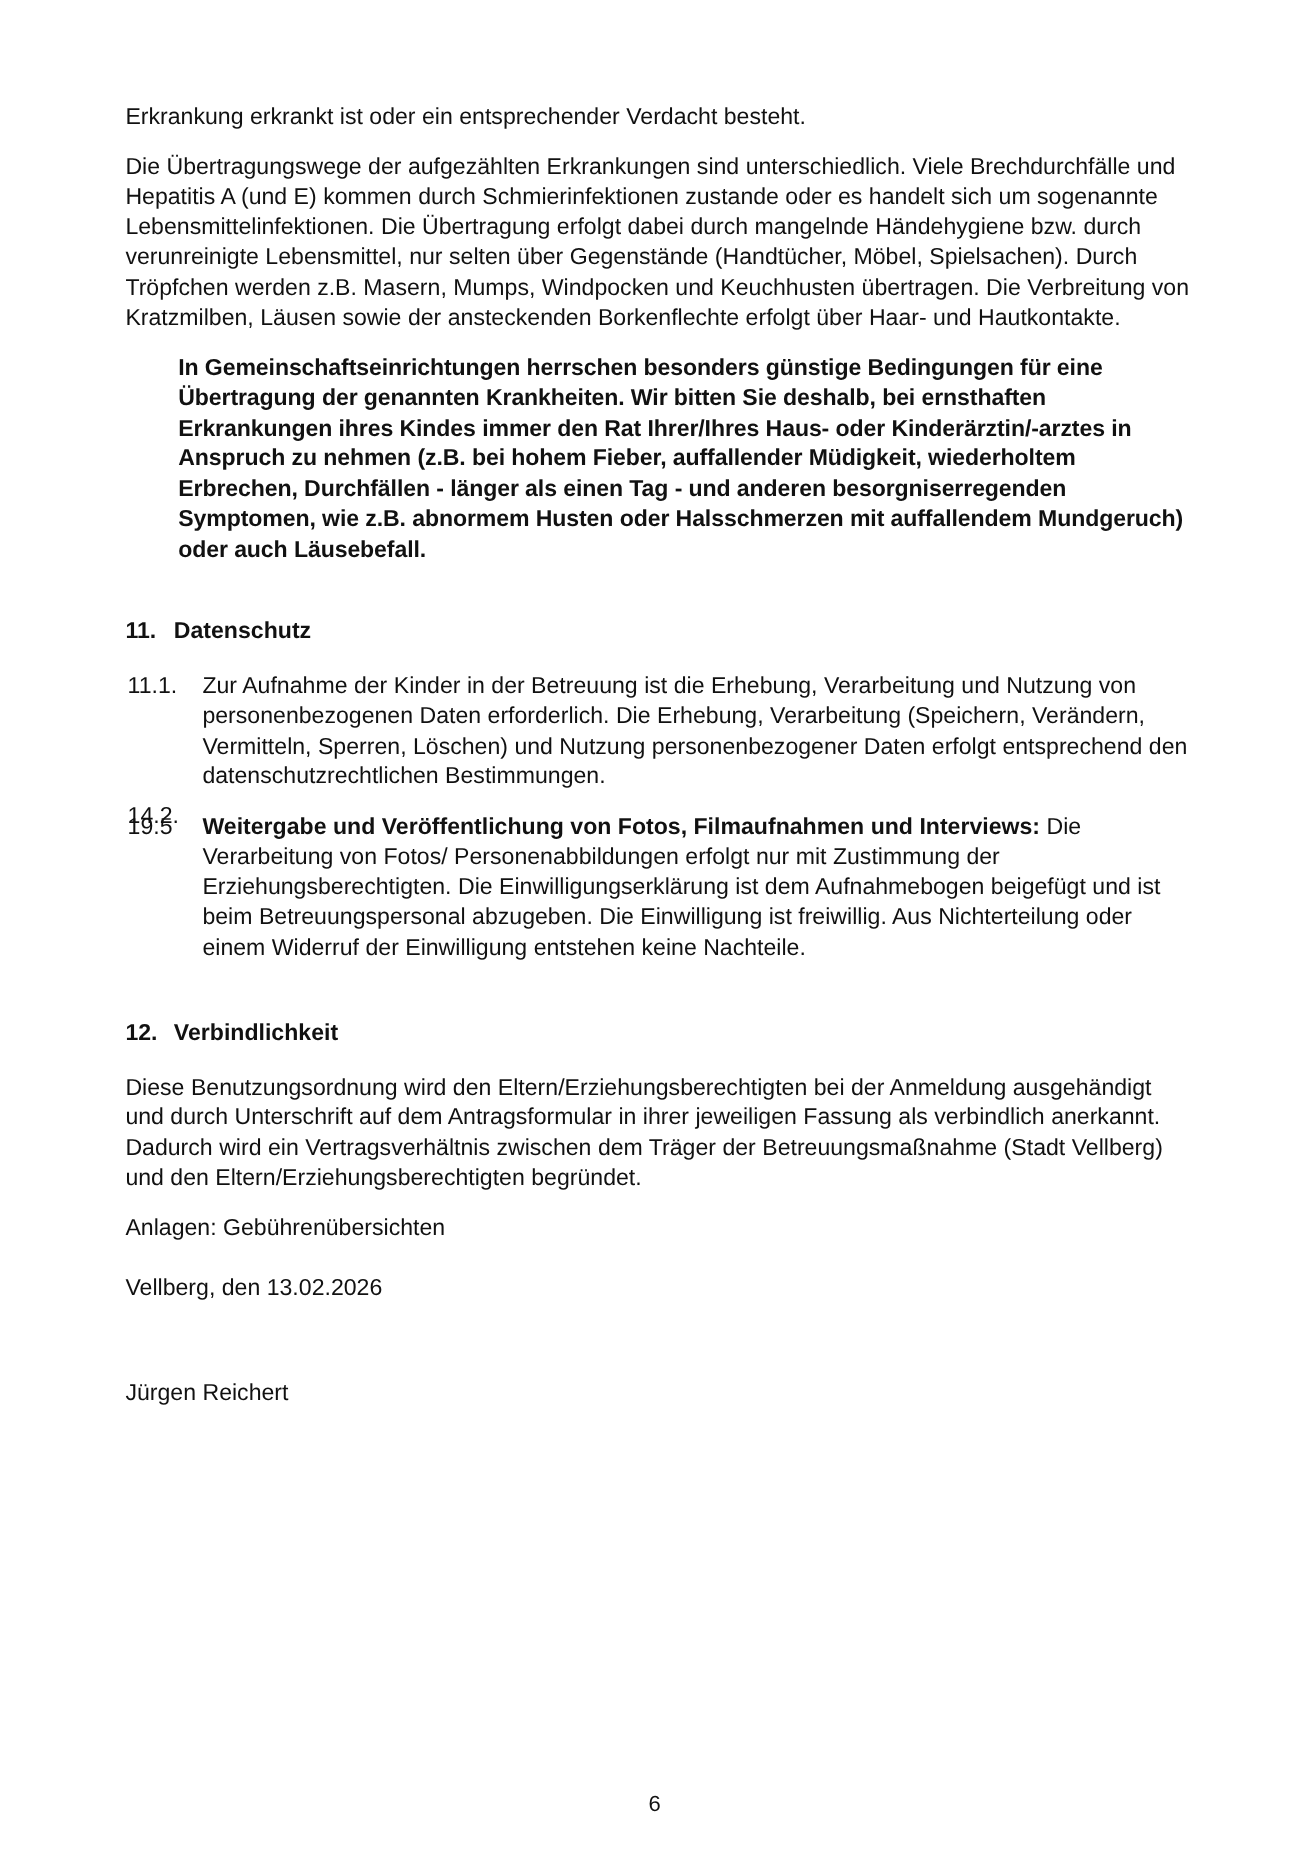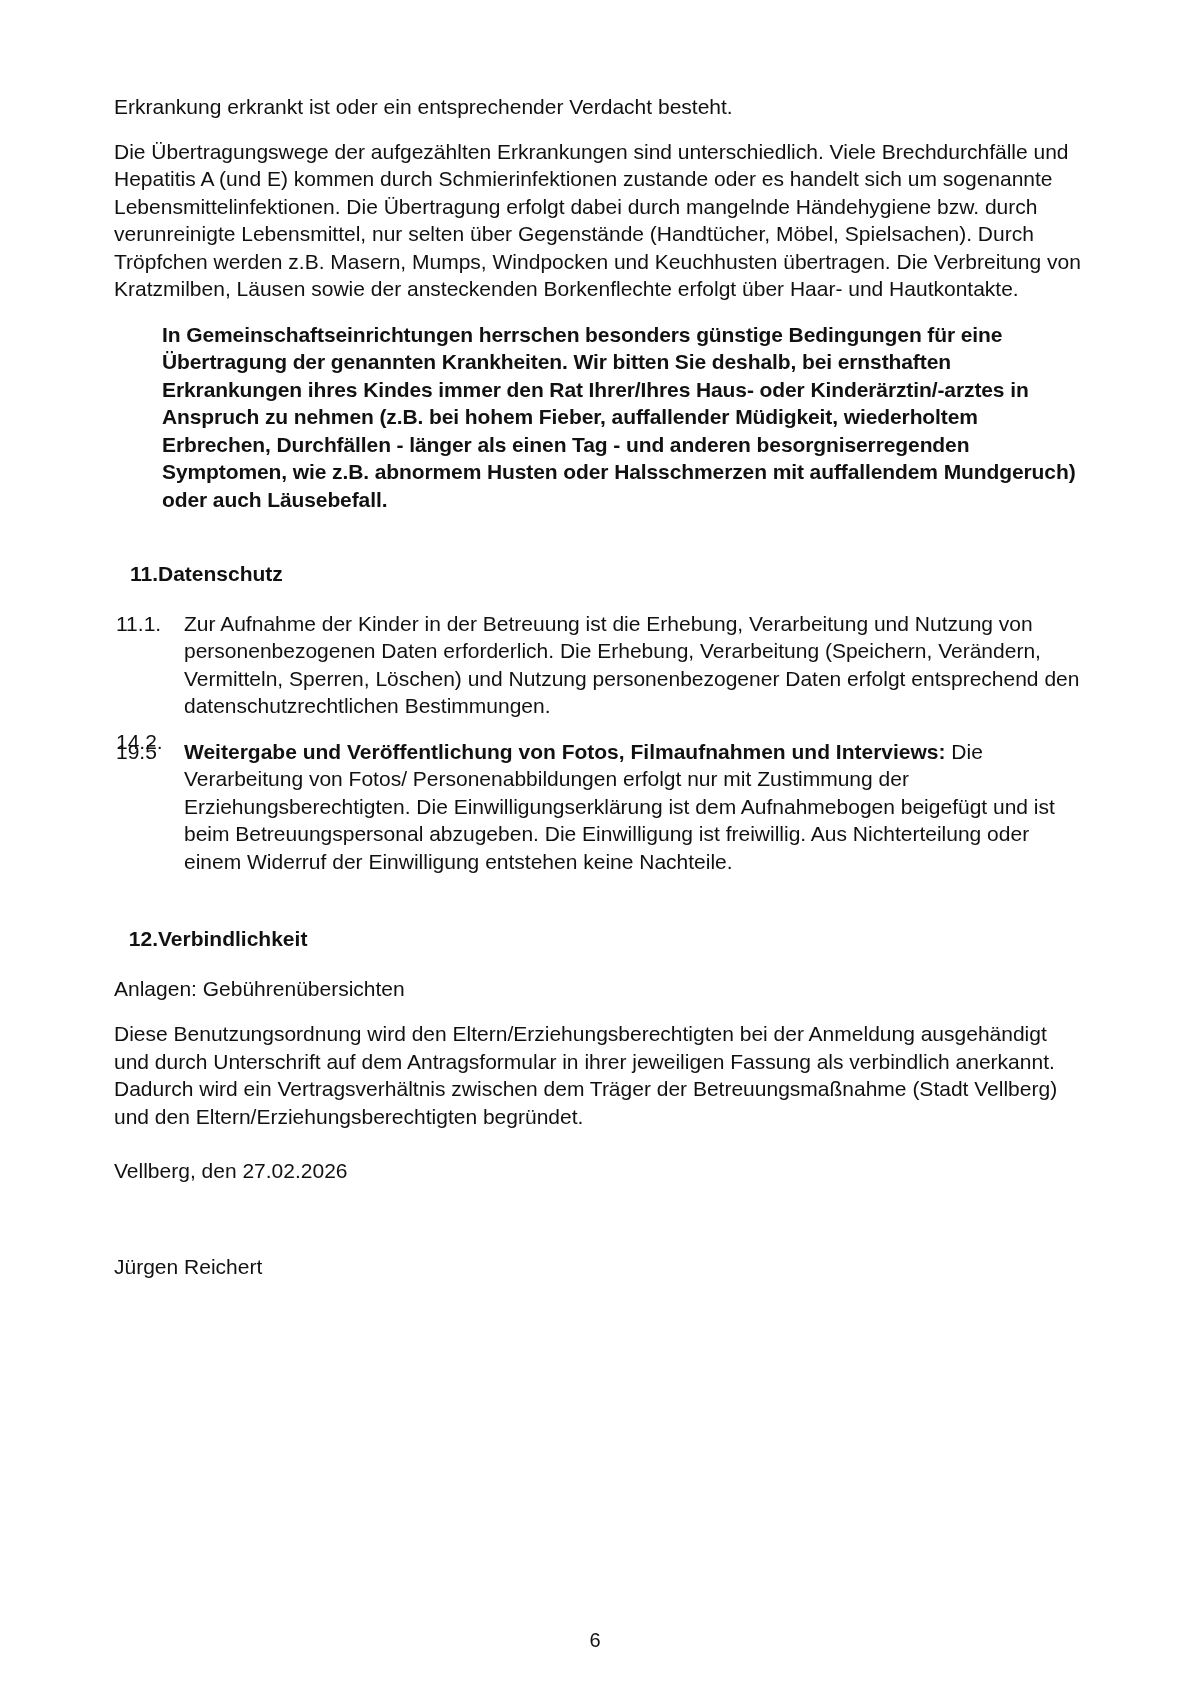--- a/index.html
+++ b/index.html
@@ -25,21 +25,21 @@
     }
     p { margin: 0; }
     .p-first { margin-bottom: 17px; }
     .p-block { margin-bottom: 18px; }
     .bold { font-weight: bold; }
     .heading {
       font-weight: bold;
       margin-top: 47px;
       margin-bottom: 22px;
     }
-    .heading .num { display: inline-block; width: 44px; text-align: right; }
+    .heading .num { display: inline-block; width: 44px; }
     .item {
       position: relative;
       padding-left: 70px;
       margin-bottom: 8px;
     }
     .item .num {
       position: absolute;
       left: 2px;
       top: 0;
     }
@@ -84,23 +84,23 @@
 
   <div class="item i3">
     <span class="num">19.5</span>
     <span class="bold">Weitergabe und Veröffentlichung von Fotos, Filmaufnahmen und Interviews:</span><span> Die Verarbeitung von Fotos/ Personenabbildungen erfolgt nur mit Zustimmung der Erziehungsberechtigten. Die Einwilligungserklärung ist dem Aufnahmebogen beigefügt und ist beim Betreuungspersonal abzugeben. Die Einwilligung ist freiwillig. Aus Nichterteilung oder einem Widerruf der Einwilligung entstehen keine Nachteile.</span>
   </div>
 
   <div class="heading h12">
     <span class="num">12.</span><span>Verbindlichkeit</span>
   </div>
 
+  <p class="p-block">Diese Benutzungsordnung wird den Eltern/Erziehungsberechtigten bei der Anmeldung ausgehändigt und durch Unterschrift auf dem Antragsformular in ihrer jeweiligen Fassung als verbindlich anerkannt. Dadurch wird ein Vertragsverhältnis zwischen dem Träger der Betreuungsmaßnahme (Stadt Vellberg) und den Eltern/Erziehungsberechtigten begründet.</p>
+
   <p class="p-block">Anlagen: Gebührenübersichten</p>
 
-  <p class="p-block">Diese Benutzungsordnung wird den Eltern/Erziehungsberechtigten bei der Anmeldung ausgehändigt und durch Unterschrift auf dem Antragsformular in ihrer jeweiligen Fassung als verbindlich anerkannt. Dadurch wird ein Vertragsverhältnis zwischen dem Träger der Betreuungsmaßnahme (Stadt Vellberg) und den Eltern/Erziehungsberechtigten begründet.</p>
-
-  <p class="sig-date">Vellberg, den 27.02.2026</p>
+  <p class="sig-date">Vellberg, den 13.02.2026</p>
 
   <p class="sig-name">Jürgen Reichert</p>
 
 </div>
 
 <div class="page-number">6</div>
 
 </body></html>

